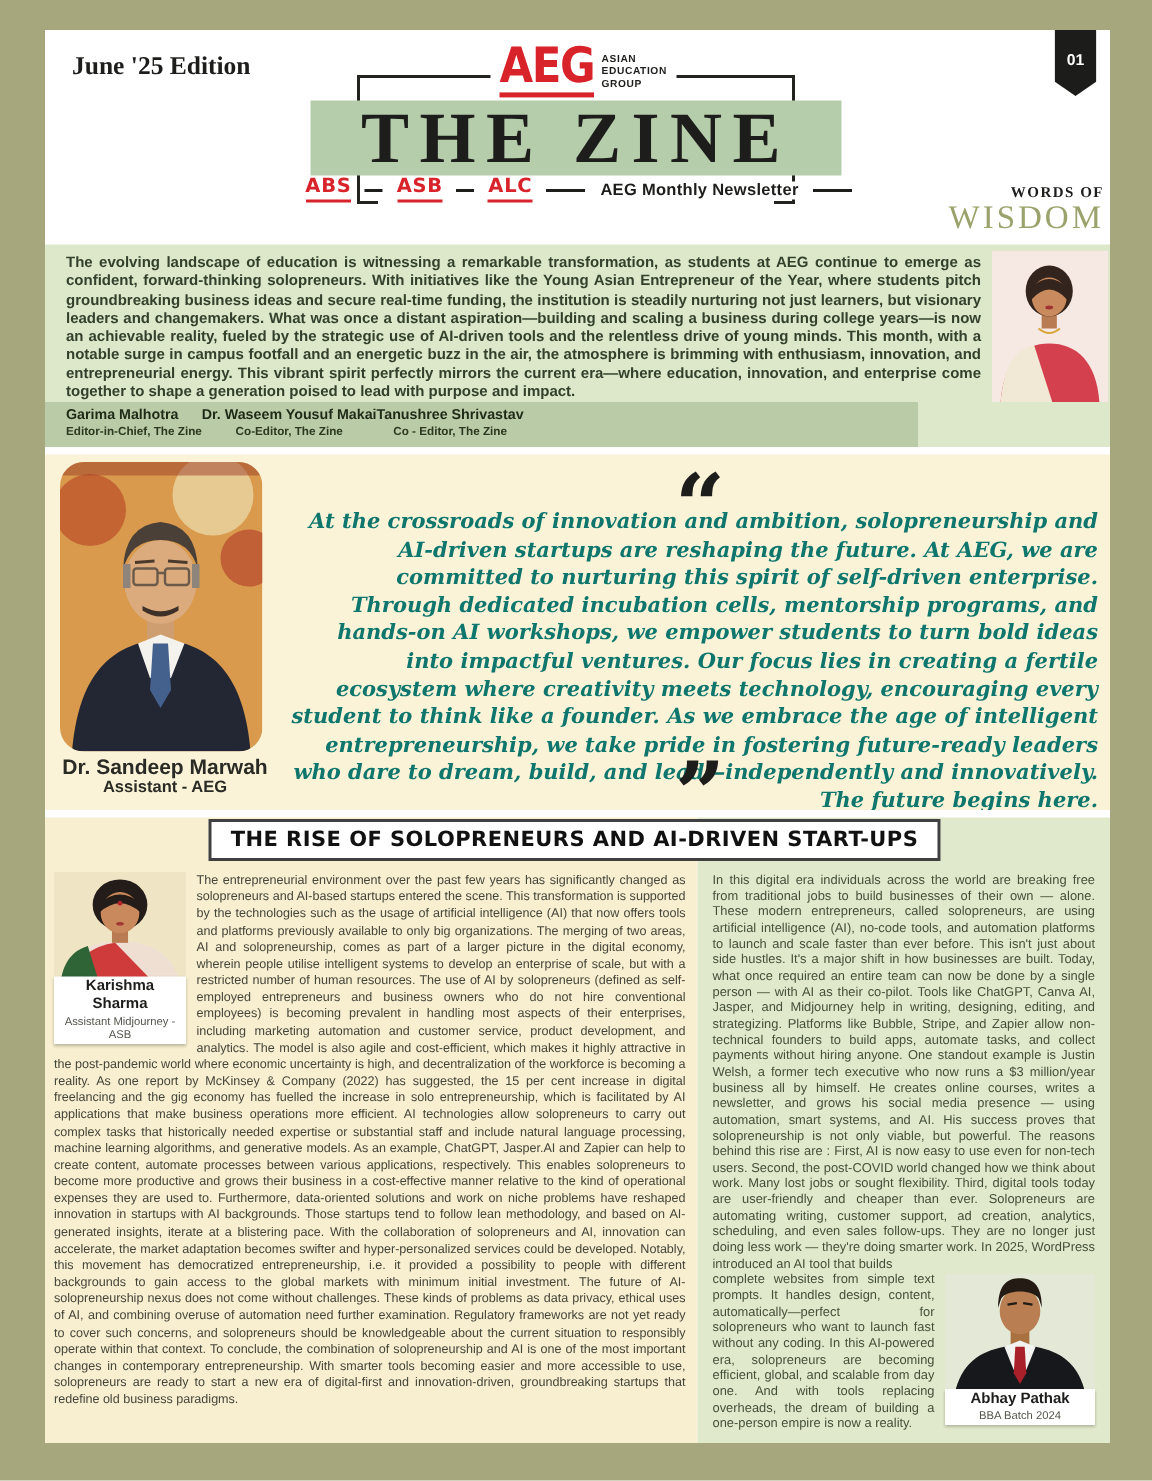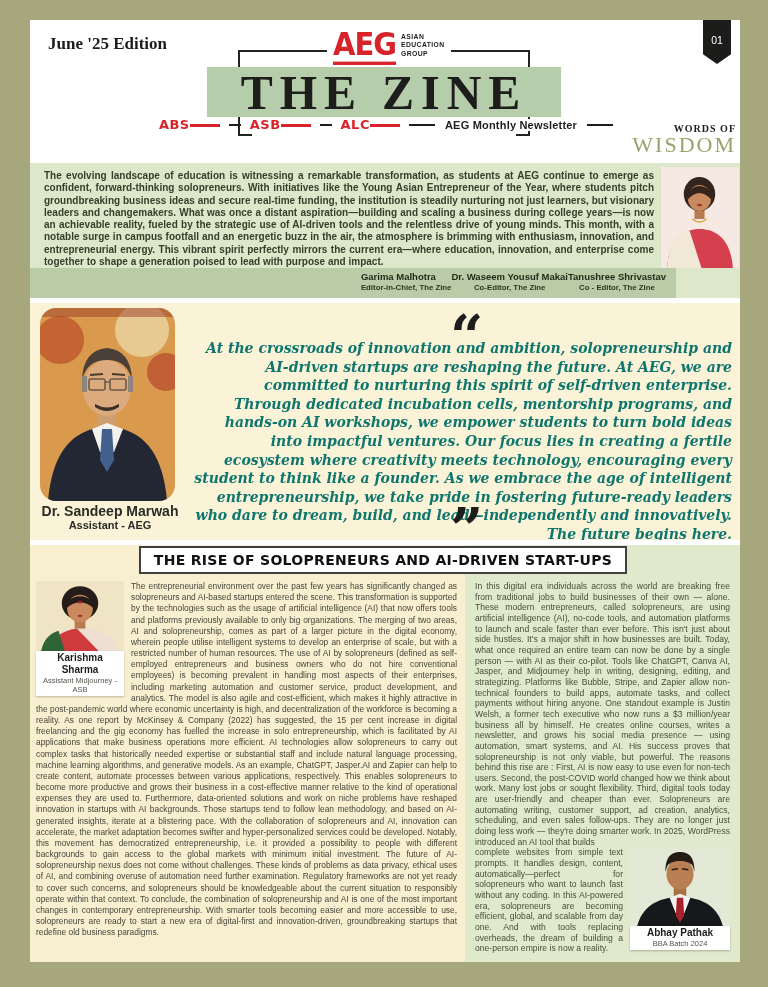--- a/index.html
+++ b/index.html
@@ -6,41 +6,41 @@
   html,body { width:768px; height:987px; }
   body { background:#a6a77c; font-family:"Liberation Sans", sans-serif; position:relative; overflow:hidden; }
   #page { position:absolute; left:30px; top:20px; width:710px; height:942px; background:#ffffff; }
 
   
   .edition { position:absolute; left:18px; top:14px; font-family:"Liberation Serif", serif; font-weight:bold; font-size:17px; color:#1d1d1b; }
   .frame { position:absolute; left:208px; top:30px; width:292px; height:86px; border:2px solid #23231f; }
   .frame-gap-bottom { position:absolute; left:222px; top:106px; width:264px; height:14px; background:#ffffff; }
   .band { position:absolute; left:177px; top:47px; width:354px; height:50px; background:#b5cdaa; display:flex; align-items:center; justify-content:center; }
   .zine-title { font-family:"Liberation Serif", serif; font-weight:bold; font-size:48px; letter-spacing:7px; color:#1d1d1b; }
-  .logo-block { position:absolute; left:297px; top:8px; background:#ffffff; padding:0 6px 2px 6px; display:flex; align-items:center; gap:5px; }
+  .logo-block { position:absolute; left:297px; top:8px; background:#ffffff; padding:0 6px 2px 6px; display:flex; align-items:flex-end; gap:5px; }
   .logo-aeg { font-family:"DejaVu Sans", sans-serif; font-weight:900; font-size:29px; line-height:1; color:#d8232a; transform:scaleY(1.12); transform-origin:top; letter-spacing:-1px; border-bottom:3px solid #d8232a; padding-bottom:1px; }
   .logo-sub { display:flex; flex-direction:column; justify-content:center; padding-top:2px; }
   .logo-sub div { font-size:6.8px; font-weight:bold; color:#1d1d1b; letter-spacing:.4px; line-height:1.25; }
-  .page-badge { position:absolute; left:673px; top:0; width:28px; height:44px; background:#1c1c1a; color:#fff; text-align:center; font-weight:normal; font-size:10.5px; padding-top:14px; clip-path:polygon(0 0,100% 0,100% 78%,50% 100%,0 78%); }
+  .page-badge { position:absolute; left:673px; top:0; width:28px; height:44px; background:#1c1c1a; color:#fff; text-align:center; font-weight:bold; font-size:10.5px; padding-top:14px; clip-path:polygon(0 0,100% 0,100% 78%,50% 100%,0 78%); }
   .brand-row { position:absolute; left:0; top:98px; width:710px; display:flex; align-items:center; justify-content:center; gap:7px; }
-  .brand { display:flex; flex-direction:row; align-items:center; background:#fff; padding:0 2px; }
+  .brand { display:flex; flex-direction:column; align-items:center; background:#fff; padding:0 2px; }
   .brand .txt { font-family:"DejaVu Sans", sans-serif; font-weight:900; font-size:13px; color:#d8232a; line-height:1.05; letter-spacing:.5px; }
   .brand .bar { width:30px; height:2.5px; background:#d8232a; margin-top:1px; }
   .dash { width:12px; height:2px; background:#1d1d1b; }
   .dash-long { width:26px; height:2px; background:#1d1d1b; }
   .nl-label { font-weight:bold; font-size:11px; color:#1d1d1b; background:#fff; padding:0 3px; letter-spacing:.2px; }
   .words-of-wisdom { position:absolute; right:4px; top:103px; text-align:right; }
   .words-of { font-family:"Liberation Serif", serif; font-weight:bold; font-size:10px; letter-spacing:1px; color:#1d1d1b; }
   .wisdom { font-family:"Liberation Serif", serif; font-size:22px; letter-spacing:2px; color:#9ba26b; line-height:1; }
 
   
   .intro { position:absolute; left:0; top:143px; width:710px; height:135px; background:#dce8c9; overflow:hidden; }
   .intro-text { position:absolute; left:14px; top:7px; right:86px; font-size:10px; line-height:1.23; text-align:justify; color:#33402c; font-weight:bold; }
   .portrait-tanu { position:absolute; right:1px; top:4px; width:78px; height:101px; overflow:hidden; }
-  .byline-band { position:absolute; left:0; bottom:0; width:646px; height:30px; background:#b9cba7; display:flex; justify-content:flex-end; padding:3px 10px 0 14px; }
+  .byline-band { position:absolute; left:0; bottom:0; width:582px; height:30px; background:#b9cba7; display:flex; justify-content:flex-start; padding:3px 10px 0 14px; }
   .byline .nm { font-size:9.5px; font-weight:bold; color:#1f2a16; line-height:1.25; }
   .byline .rl { font-size:7.8px; font-weight:bold; color:#2c381f; }
   .byline.center { text-align:center; }
   .byline.right { text-align:center; }
 
   
   .quote-sec { position:absolute; left:0; top:283px; width:710px; height:237px; background:#faf3d8; overflow:hidden; }
   .marwah-photo { position:absolute; left:10px; top:5px; width:135px; height:193px; border-radius:16px; overflow:hidden; }
   .marwah-cap { position:absolute; left:0; top:200px; width:160px; text-align:center; }
   .marwah-cap .nm { font-size:14px; font-weight:bold; color:#2b2b26; }

